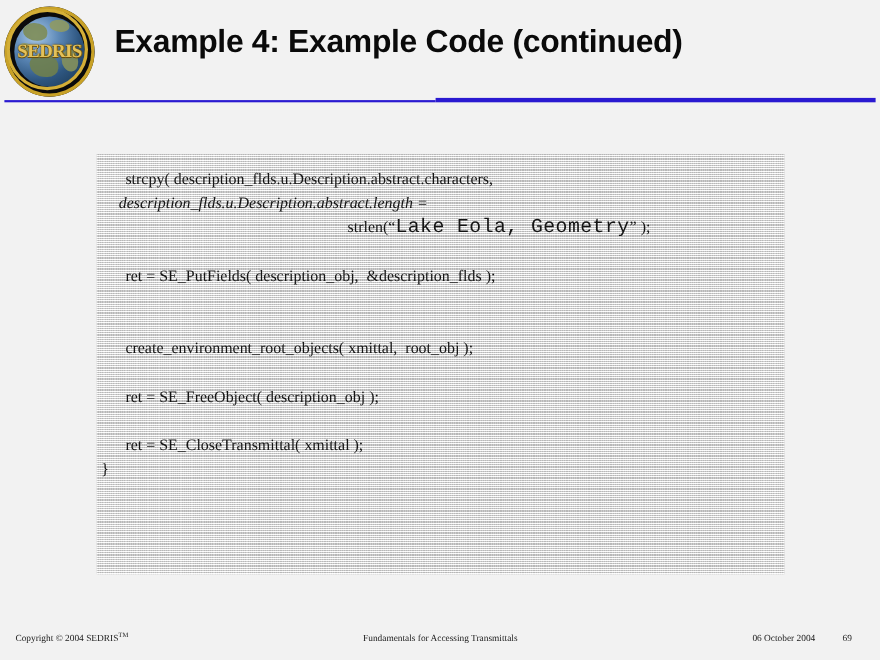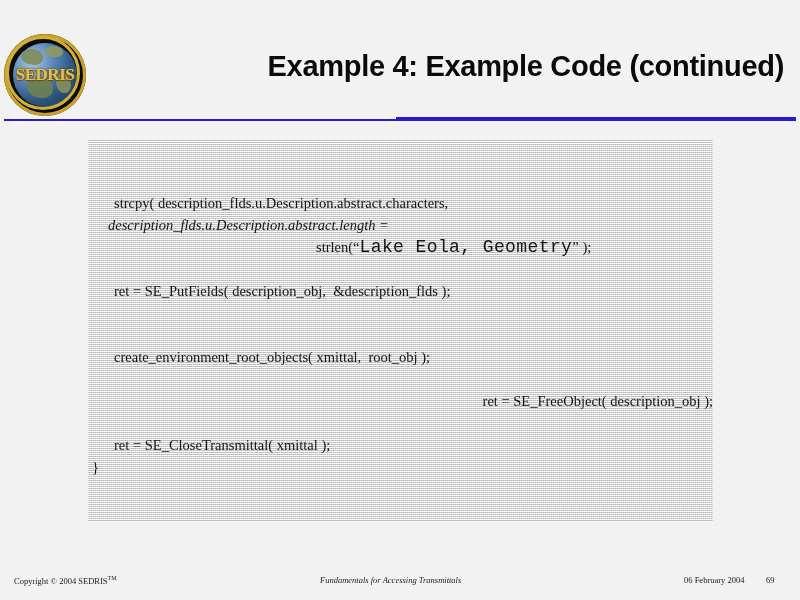--- a/index.html
+++ b/index.html
@@ -22,21 +22,20 @@
     overflow: hidden;
   }
 
   
   #header {
     position: absolute;
     left: 0;
     top: 0;
     width: 800px;
     height: 100px;
-    margin-top: 28px;
   }
   #logo {
     position: absolute;
     left: 4px;
     top: 6px;
     width: 82px;
     height: 82px;
   }
   #logo .globe-outer {
     position: absolute;
@@ -95,21 +94,20 @@
     position: absolute;
     left: 104px;
     top: 22px;
     width: 680px;
     font-family: "Liberation Sans", sans-serif;
     font-weight: bold;
     font-size: 29px;
     color: #0a0a0a;
     letter-spacing: -0.3px;
     white-space: nowrap;
-    text-align: right;
   }
   #rule-thin {
     position: absolute;
     left: 4px;
     top: 91px;
     width: 392px;
     height: 2px;
     background: #2a1ad1;
   }
   #rule-thick {
@@ -165,24 +163,23 @@
   }
   #footer-left {
     position: absolute;
     left: 14px;
     top: 10px;
     white-space: nowrap;
   }
   #footer-left .tm { font-size: 6px; vertical-align: super; }
   #footer-center {
     position: absolute;
-    left: 320px;
-    top: 10px;
-    white-space: nowrap;
-    font-style: italic;
+    left: 330px;
+    top: 10px;
+    white-space: nowrap;
   }
   #footer-date {
     position: absolute;
     left: 684px;
     top: 10px;
     white-space: nowrap;
   }
   #footer-page {
     position: absolute;
     left: 766px;
@@ -210,35 +207,35 @@
       <div class="wordmark">SEDRIS</div>
     </div>
 
     <div id="title">Example 4: Example Code (continued)</div>
 
     <div id="rule-thin"></div>
     <div id="rule-thick"></div>
   </div>
 
   <div id="code-block">
-      <div class="code-line" style="padding-left: 26px; margin-top: 40px;">strcpy( description_flds.u.Description.abstract.characters,</div>
+      <div class="code-line" style="padding-left: 26px;">strcpy( description_flds.u.Description.abstract.characters,</div>
       <div class="code-line" style="padding-left: 20px; font-style: italic;">description_flds.u.Description.abstract.length =</div>
       <div class="code-line" style="padding-left: 228px;"><span>strlen(“</span><span class="mono-str">Lake Eola, Geometry</span><span>” );</span></div>
       <div class="code-line blank" style="padding-left: 4px;"></div>
       <div class="code-line" style="padding-left: 26px;">ret = SE_PutFields( description_obj,  &amp;description_flds );</div>
       <div class="code-line blank" style="padding-left: 4px;"></div>
       <div class="code-line blank" style="padding-left: 4px;"></div>
       <div class="code-line" style="padding-left: 26px;">create_environment_root_objects( xmittal,  root_obj );</div>
       <div class="code-line blank" style="padding-left: 4px;"></div>
-      <div class="code-line" style="padding-left: 26px; text-align: right;">ret = SE_FreeObject( description_obj );</div>
+      <div class="code-line" style="padding-left: 26px;">ret = SE_FreeObject( description_obj );</div>
       <div class="code-line blank" style="padding-left: 4px;"></div>
       <div class="code-line" style="padding-left: 26px;">ret = SE_CloseTransmittal( xmittal );</div>
       <div class="code-line" style="padding-left: 4px;">}</div>
     </div>
 
   <div id="footer">
     <div id="footer-left"><span>Copyright © 2004 SEDRIS</span><span class="tm">TM</span></div>
     <div id="footer-center">Fundamentals for Accessing Transmittals</div>
-    <div id="footer-date">06 February 2004</div>
+    <div id="footer-date">06 October 2004</div>
     <div id="footer-page">69</div>
   </div>
 
 </div>
 
 </body></html>

